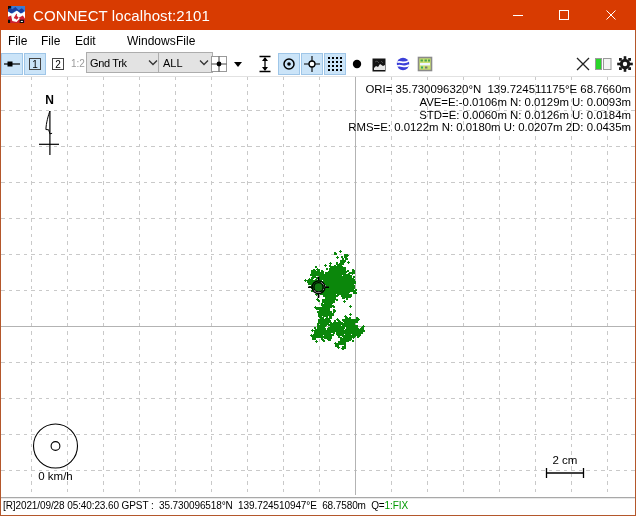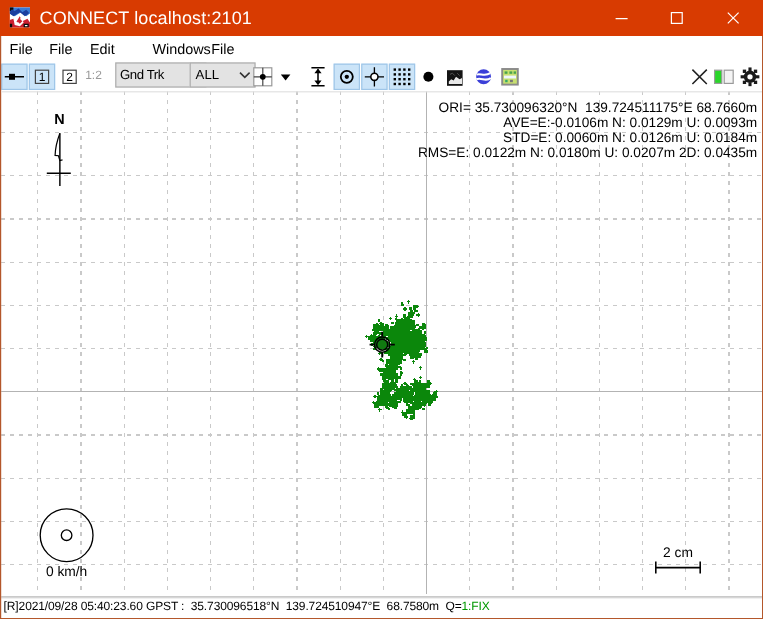--- a/index.html
+++ b/index.html
@@ -70,21 +70,21 @@
     <text x="11" y="14.5" font-size="10" text-anchor="middle" fill="#000" font-family="Liberation Sans">1</text>
   </svg>
 
   <svg class="tbtn" style="left:46px;width:22px" viewBox="0 0 22 22">
     <rect x="5.5" y="5.5" width="11" height="11" fill="none" stroke="#444" stroke-width="1"></rect>
     <text x="11" y="14.5" font-size="10" text-anchor="middle" fill="#000" font-family="Liberation Sans">2</text>
   </svg>
 
   <div class="tbtn" style="left:70px;width:22px;color:#9a9a9a;font-size:10px;line-height:22px">1:2</div>
 
-  <div class="combo" style="left:95px;width:76px;">
+  <div class="combo" style="left:85px;width:76px;">
     <span style="position:absolute;left:3px;top:4px;letter-spacing:-0.35px">Gnd Trk</span>
     <svg style="position:absolute;right:3px;top:6px" width="10" height="8">
         <path d="M1 1.5l4 4 4-4" stroke="#333" stroke-width="1.3" fill="none"></path>
       </svg>
   </div>
   <div class="combo" style="left:157px;width:55px;">
     <span style="position:absolute;left:4px;top:4px">ALL</span>
     <svg style="position:absolute;right:3px;top:6px" width="10" height="8">
         <path d="M1 1.5l4 4 4-4" stroke="#333" stroke-width="1.3" fill="none"></path>
       </svg>

